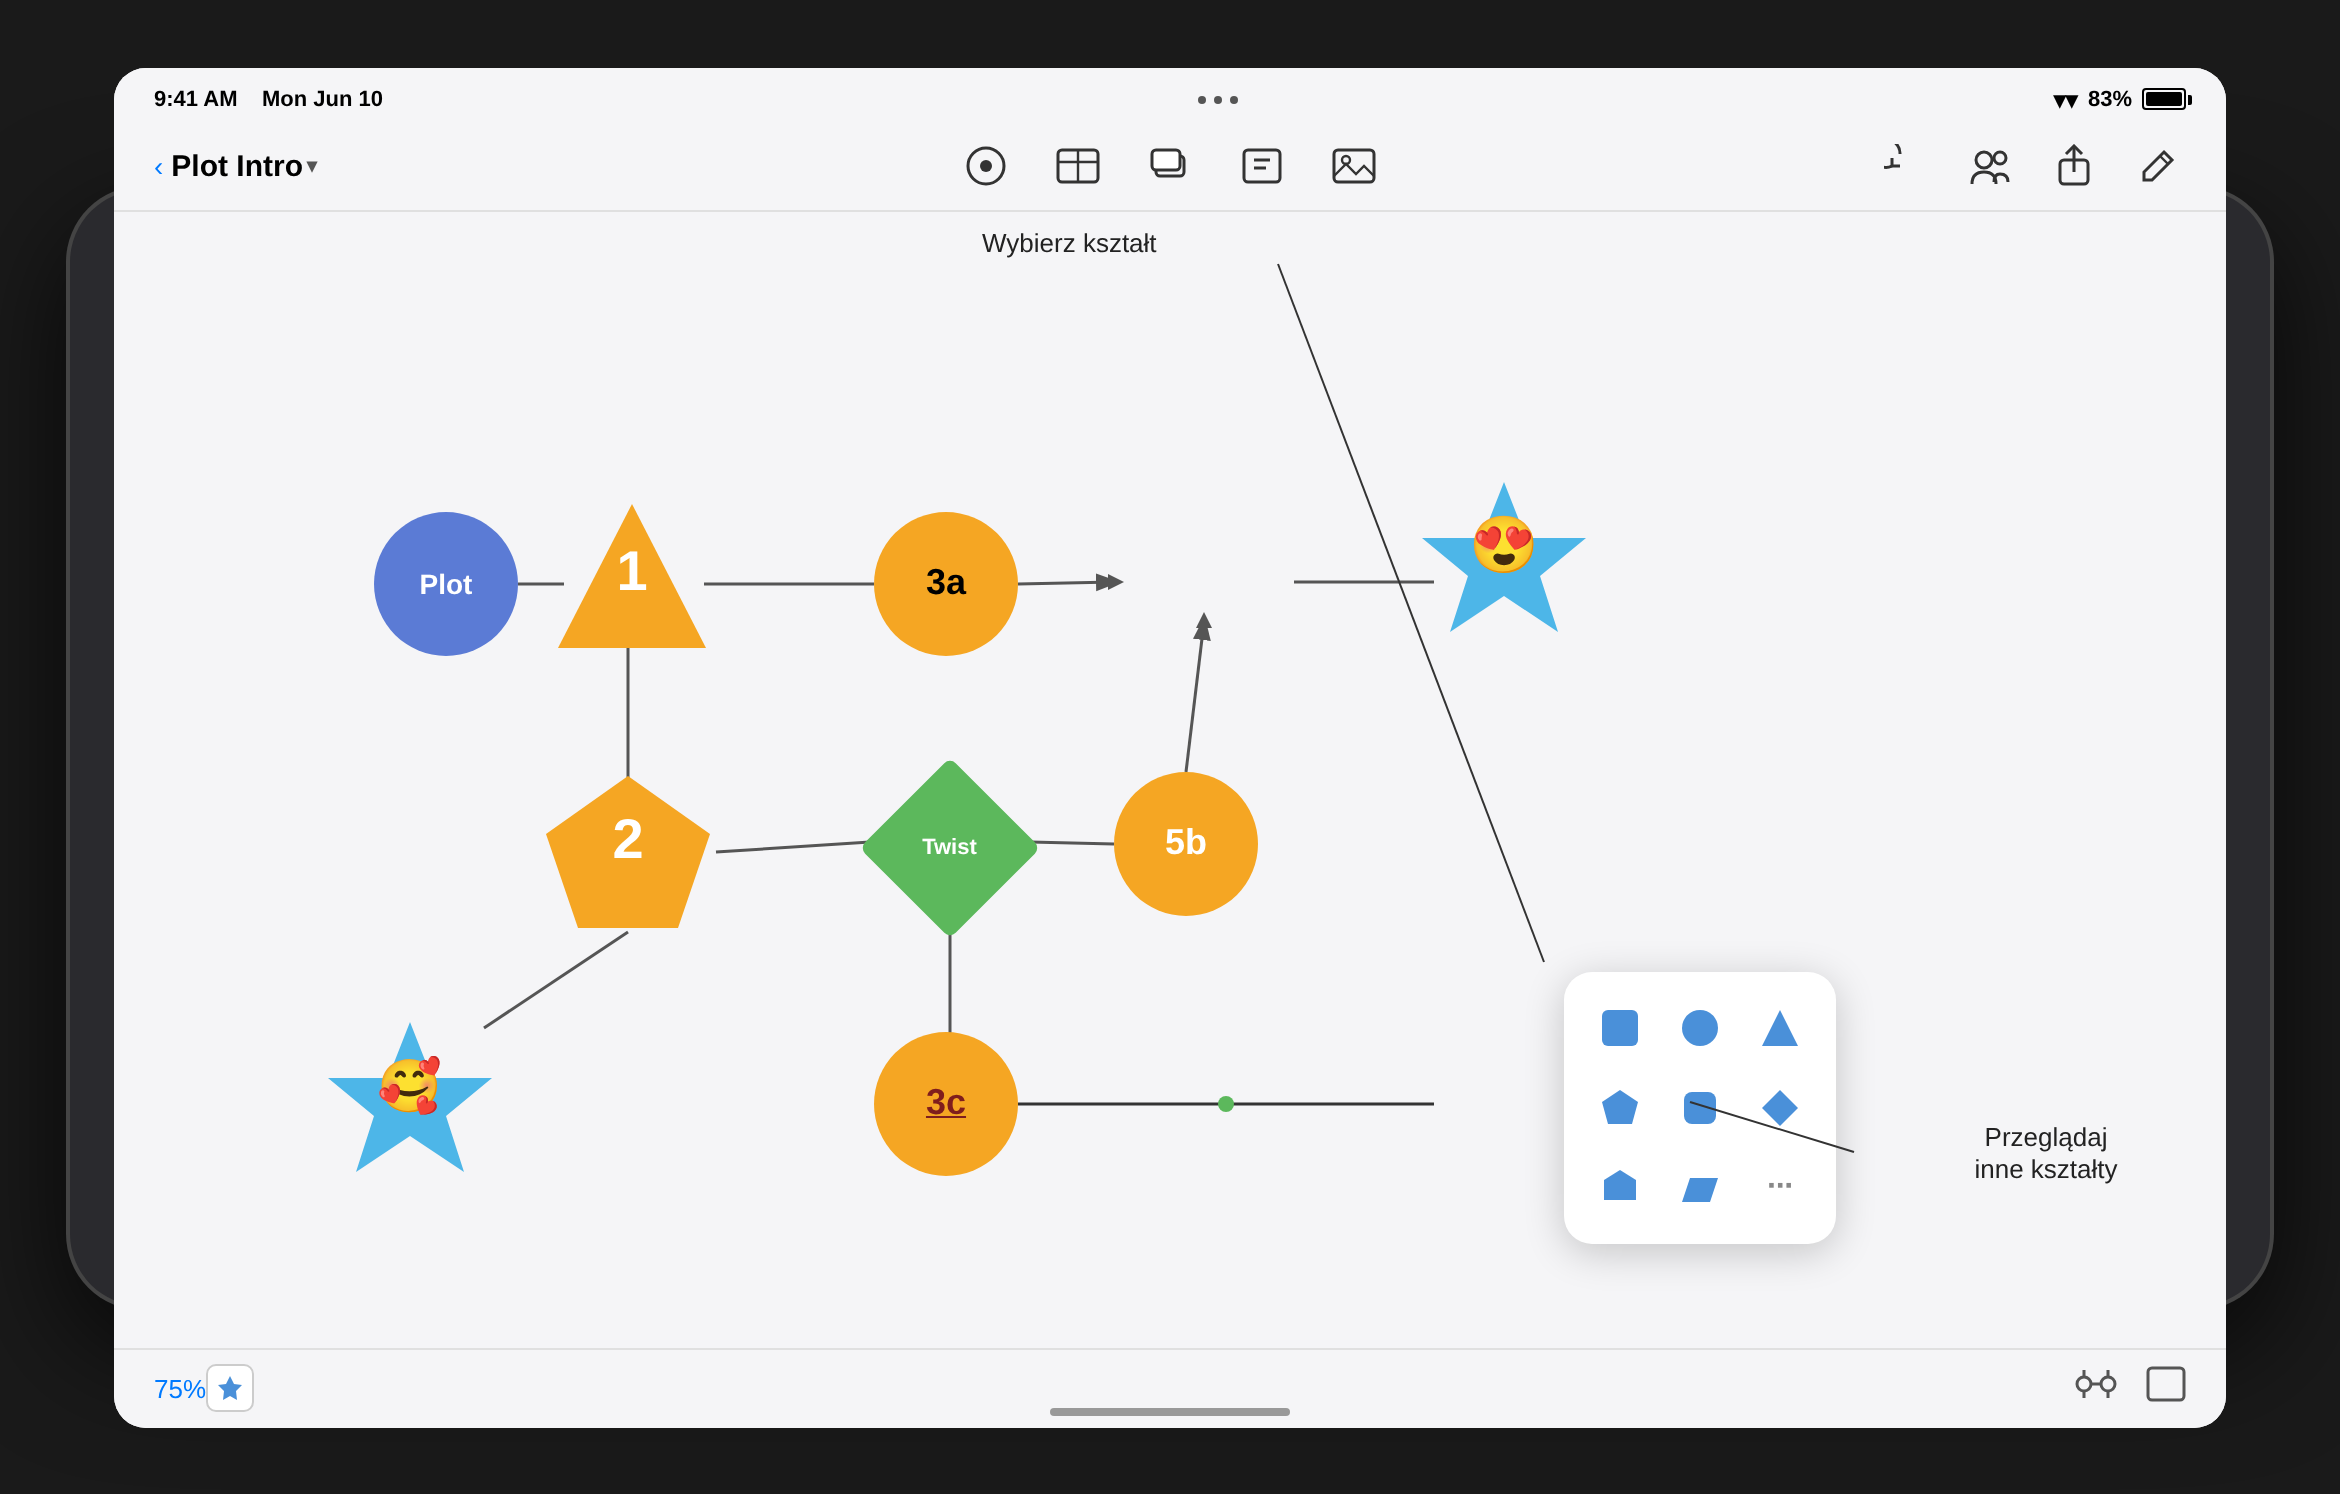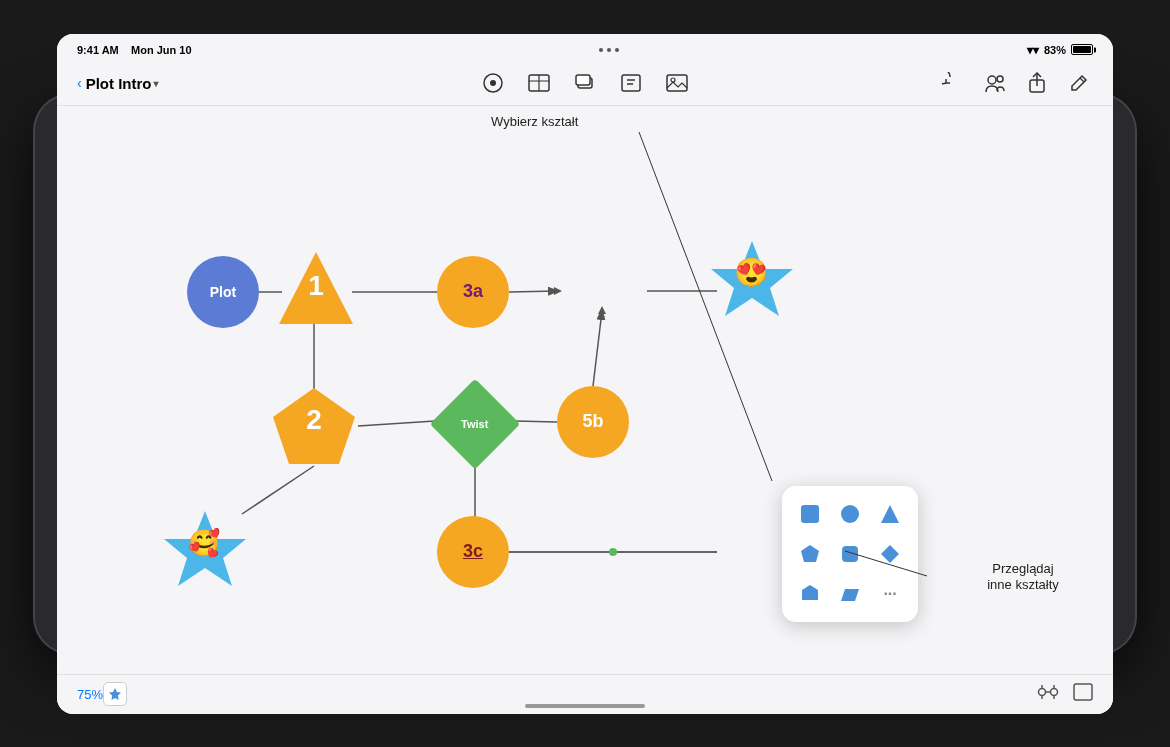--- a/index.html
+++ b/index.html
@@ -120,21 +120,21 @@
       color: white;
     }
 
     
     .circle-3a {
       width: 72px; height: 72px;
       background: #F5A623;
       border-radius: 50%;
       left: 380px; top: 150px;
       font-size: 18px;
-      color: #701a75;
+      color: #000000;
     }
 
     
     .pill-end {
       width: 90px; height: 40px;
       background: #E84FA0;
       border-radius: 20px;
       left: 500px; top: 165px;
       font-size: 16px;
       color: white;

